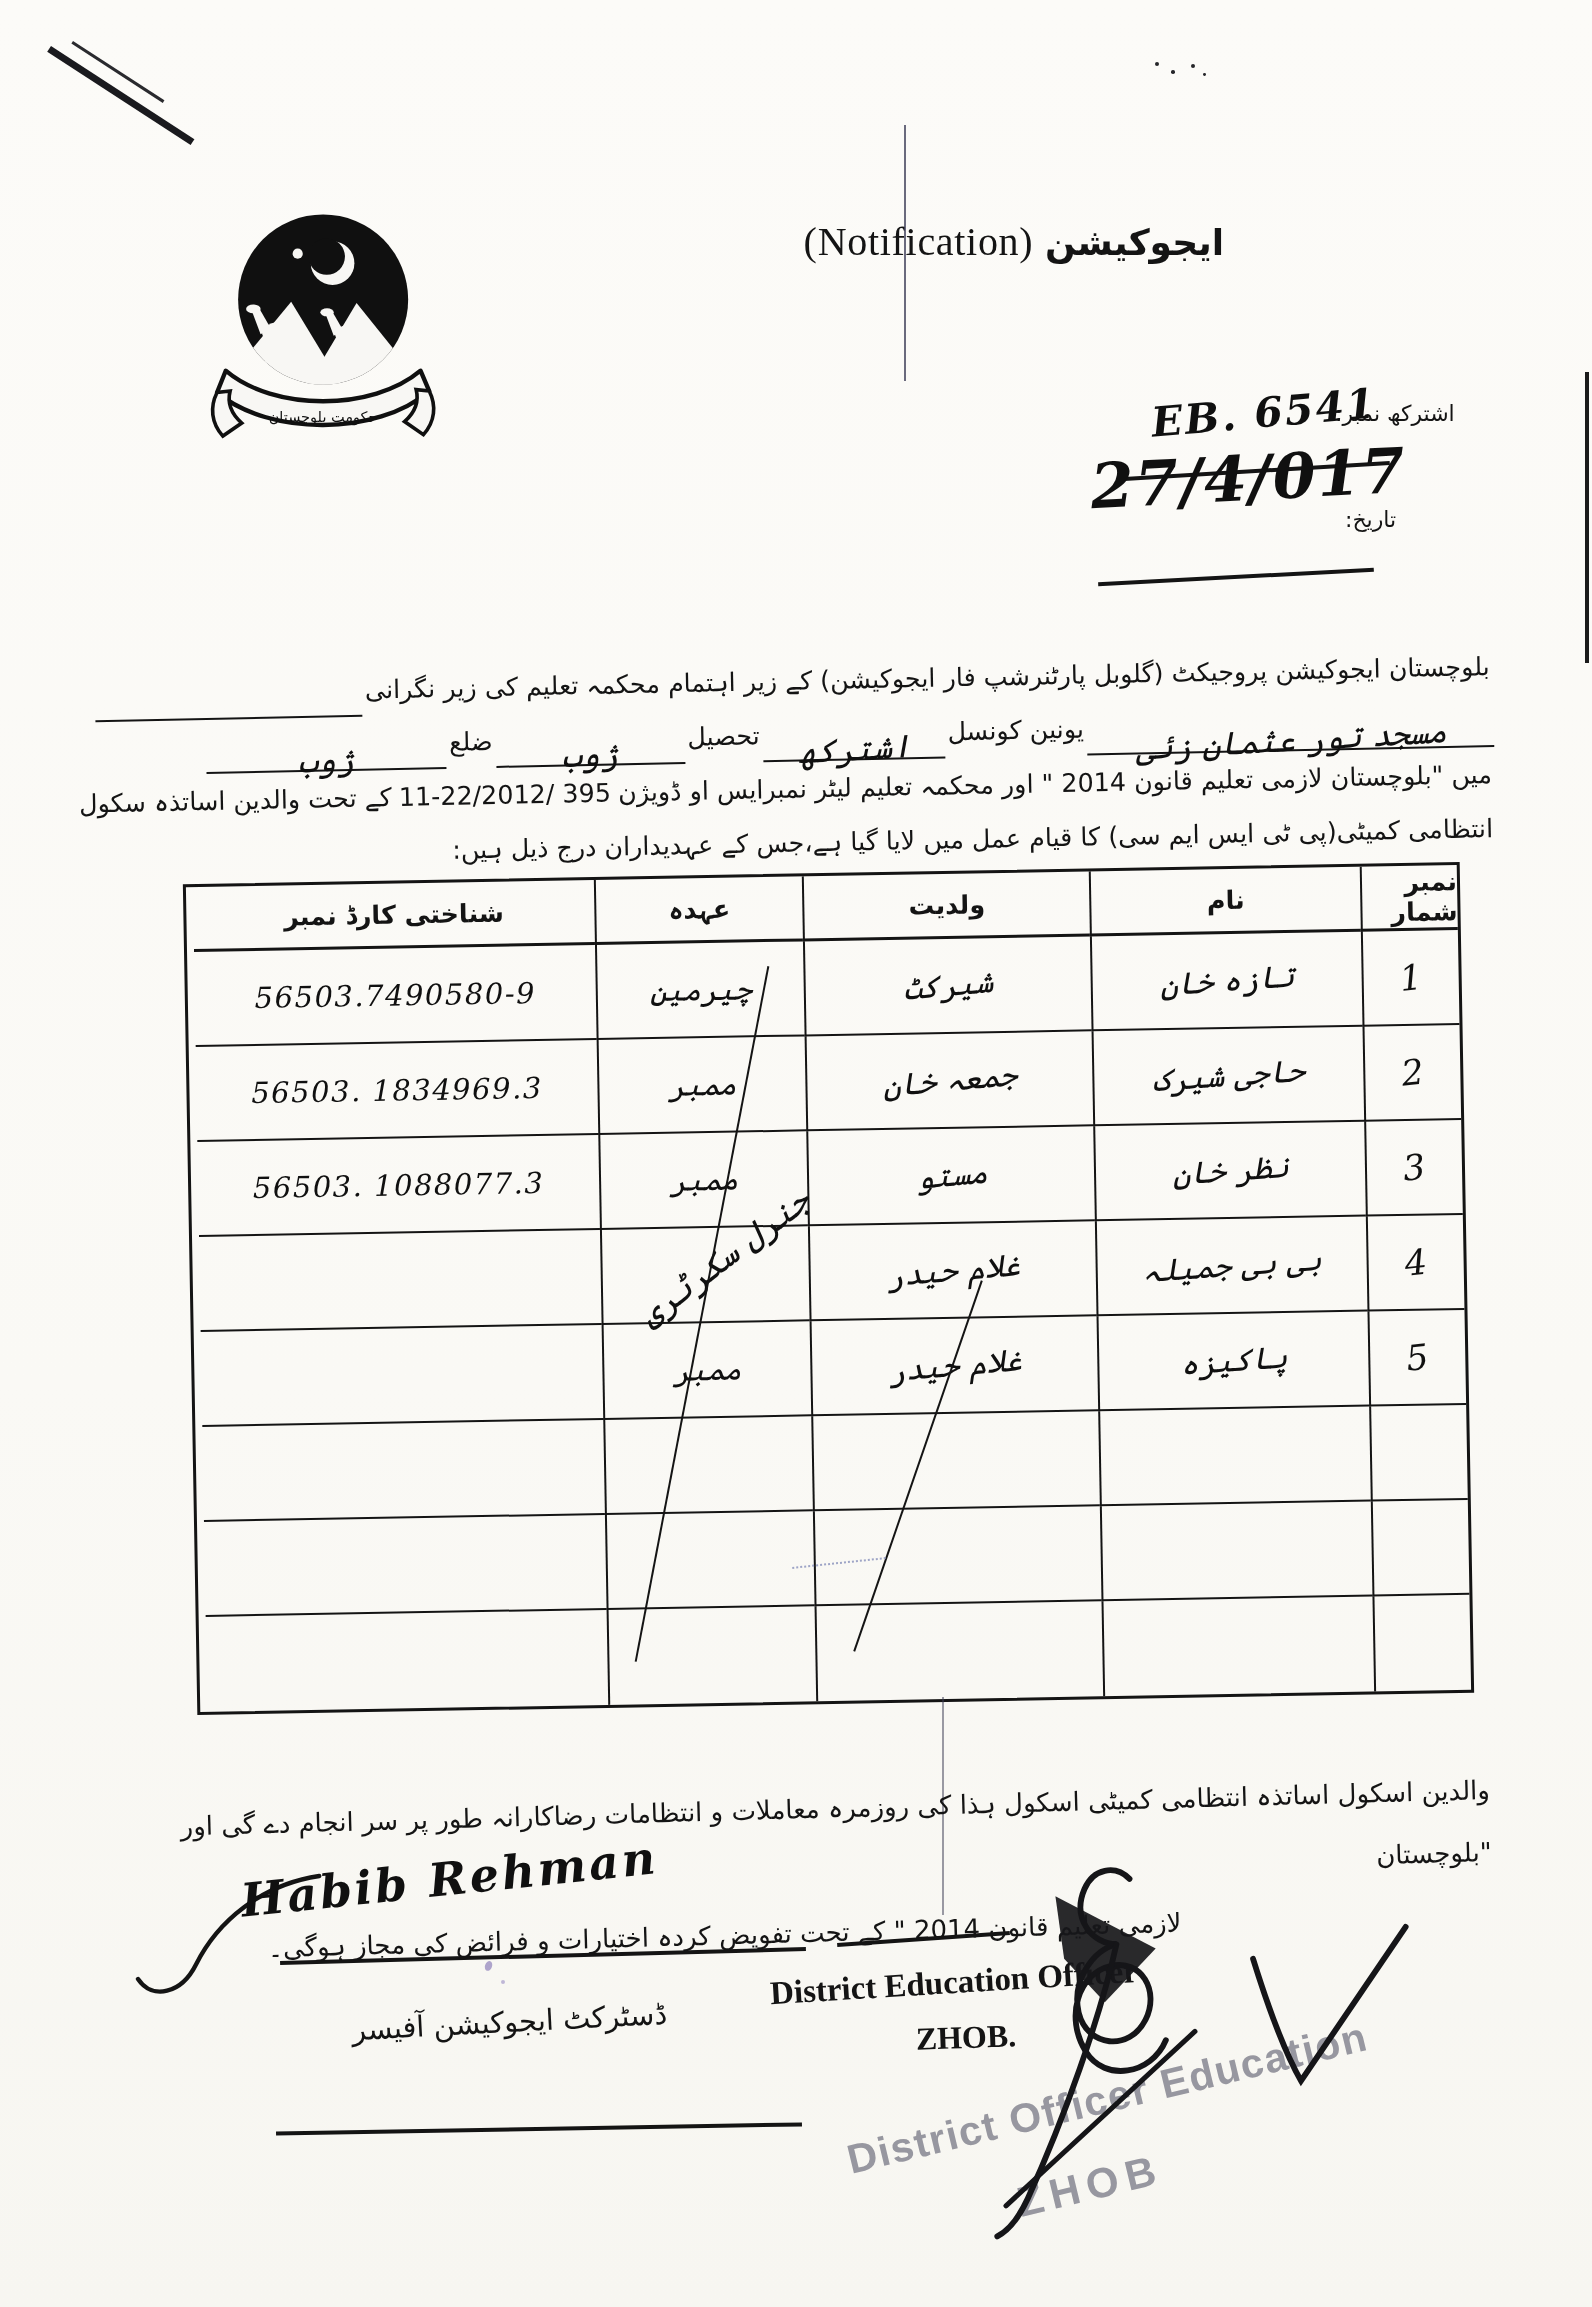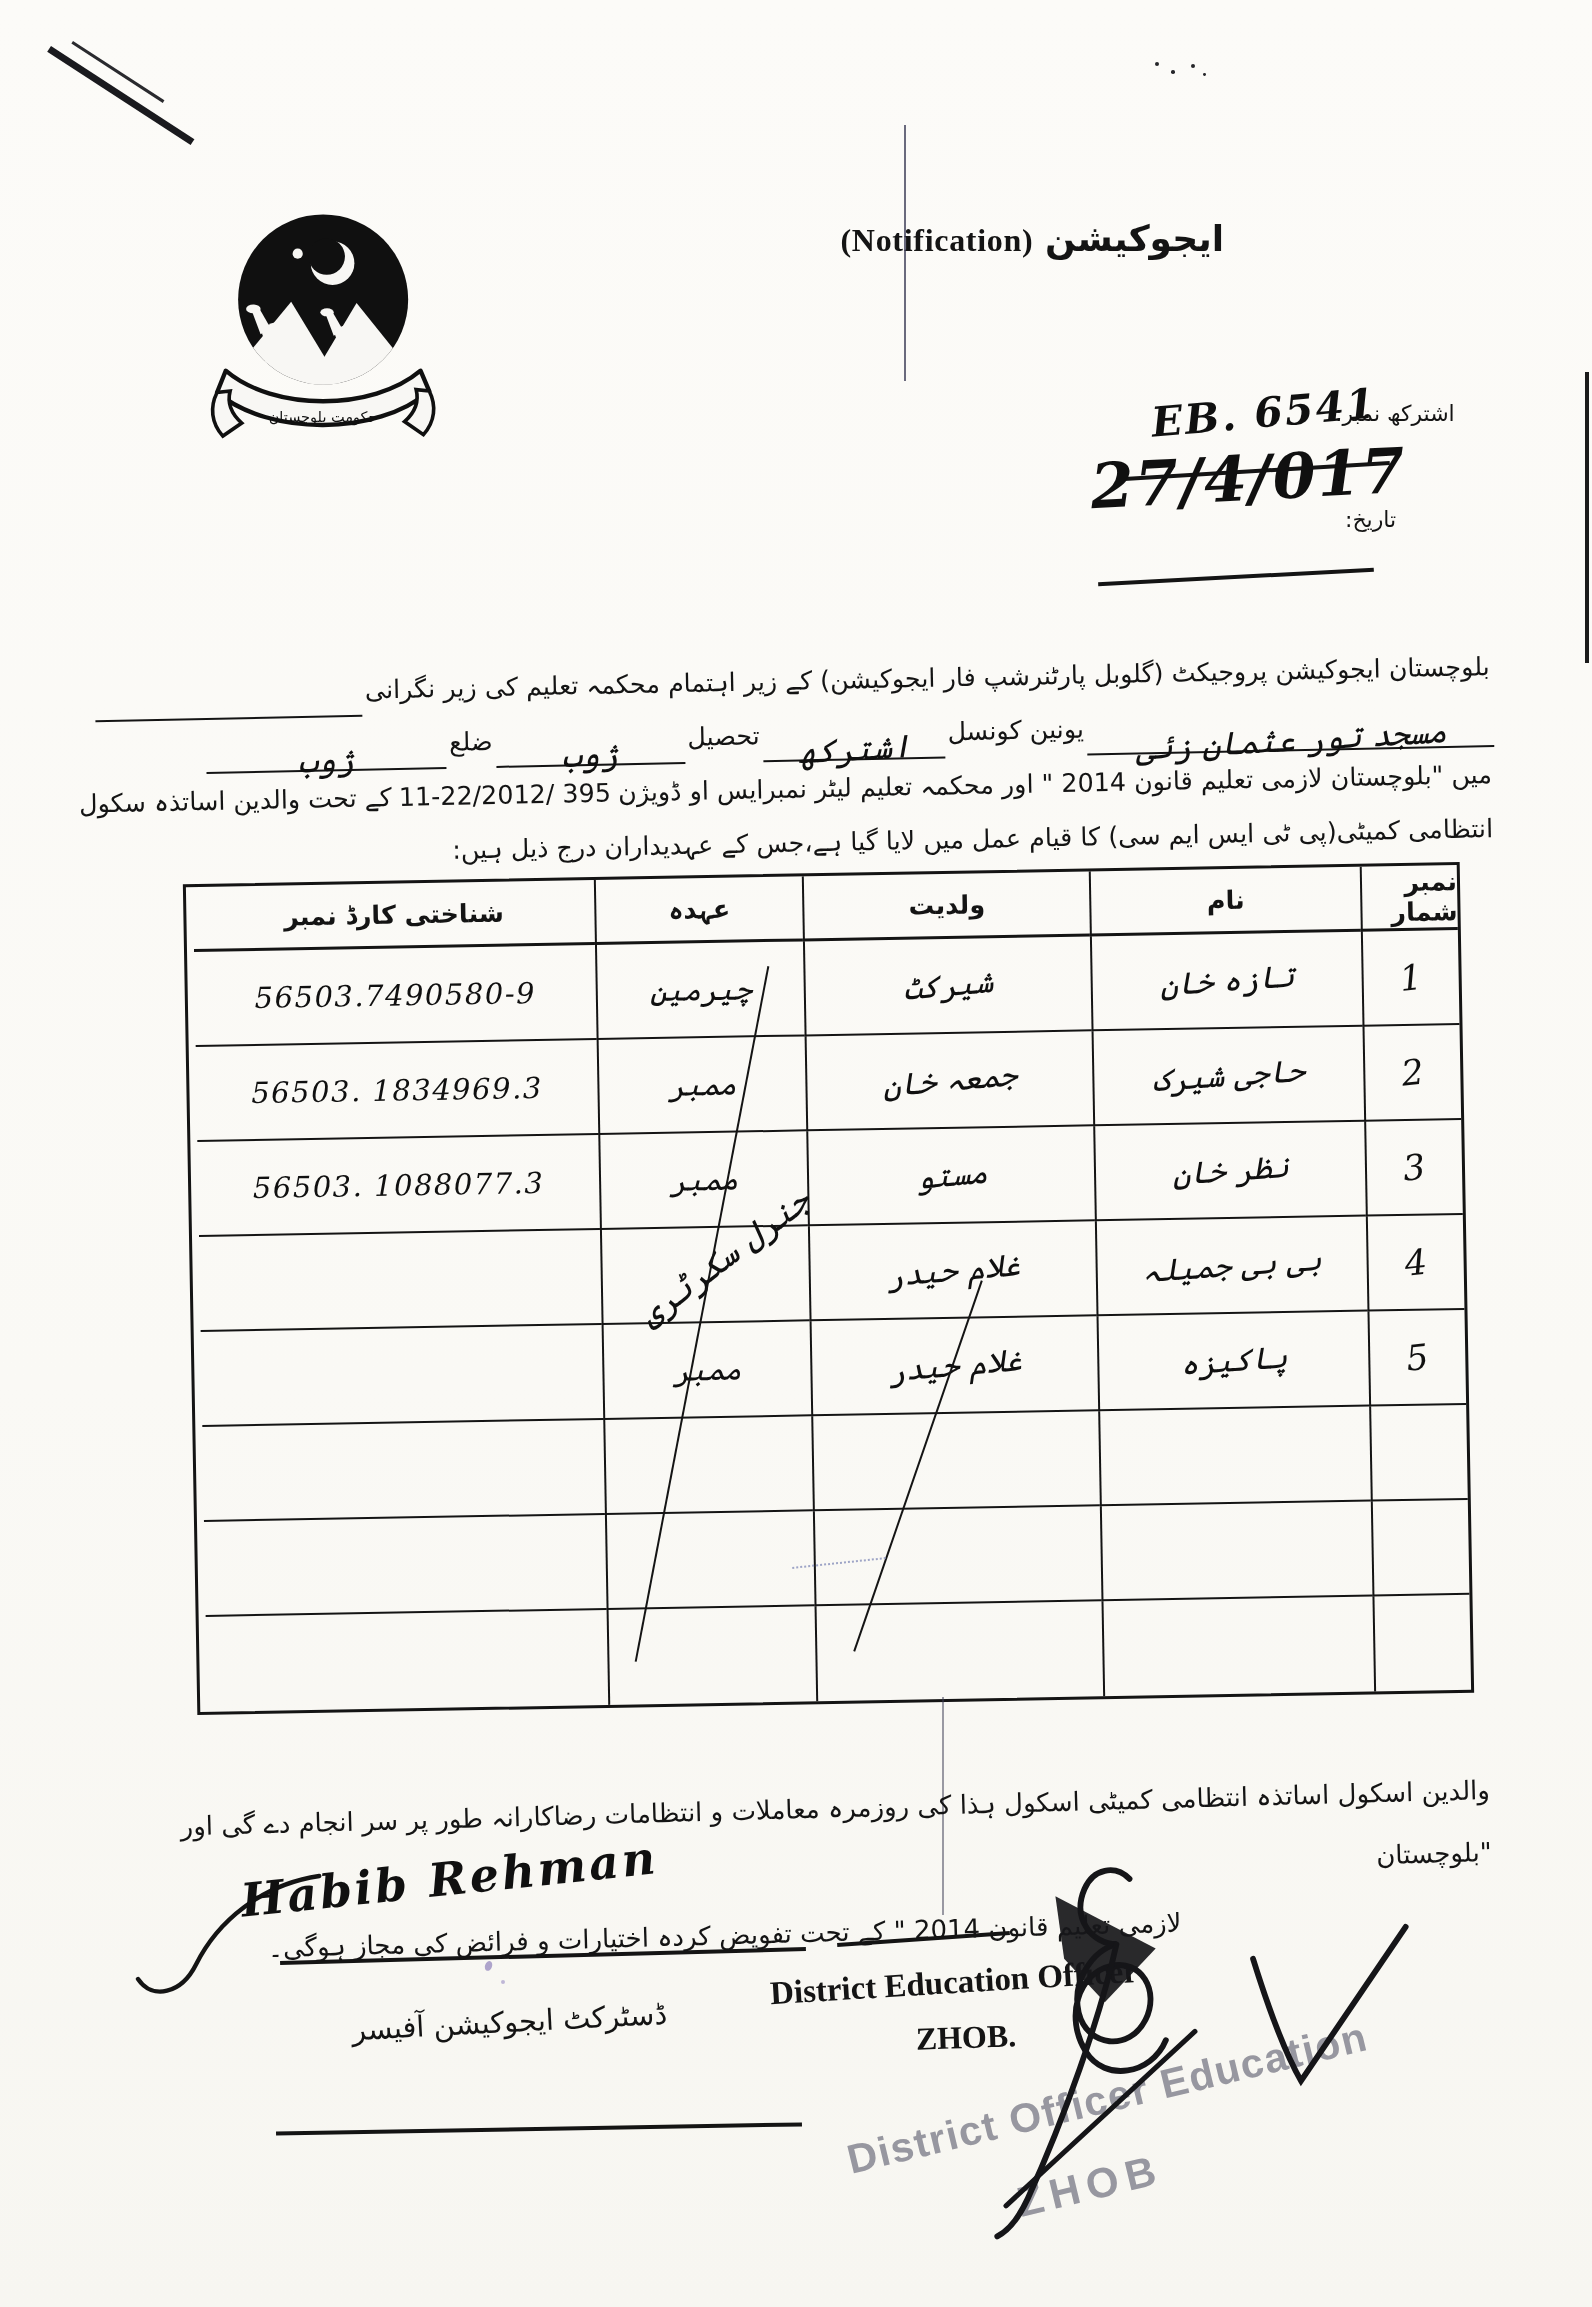--- a/index.html
+++ b/index.html
@@ -6,21 +6,21 @@
   .page{position:relative;width:1592px;height:2307px;margin:0 auto;overflow:hidden;
         background:linear-gradient(180deg,#fcfbf8 0%,#faf9f5 60%,#f7f6f1 100%);
         font-family:"DejaVu Sans",sans-serif;color:#141414;}
   .abs{position:absolute;}
   .rtl{direction:rtl;}
   .hw{font-family:"DejaVu Serif",serif;font-style:italic;color:#101010;}
   .bar{position:absolute;background:#141414;}
   
   .title-row{left:788px;top:218px;width:436px;display:flex;direction:rtl;align-items:baseline;gap:11.6px;}
   .title-ur{font-size:36px;font-weight:700;}
-  .title-en{font-family:"Liberation Serif",serif;font-weight:700;font-size:32px;letter-spacing:0.7px;}
+  .title-en{font-family:"Liberation Serif",serif;font-weight:400;font-size:40px;letter-spacing:0.7px;}
   .lbl{font-size:22px;}
   .ref-value{left:1151px;top:389px;font-size:41px;font-weight:700;transform:rotate(-5deg);letter-spacing:2.2px;}
   .date-value{left:1086px;top:442px;font-size:62px;font-weight:700;transform:rotate(-3deg);letter-spacing:1.5px;}
   
   .intro{left:94px;top:639px;width:1398px;transform:rotate(-1.2deg);transform-origin:100% 0;
          font-size:25.4px;line-height:54px;}
   .irow{display:flex;direction:rtl;align-items:flex-end;height:54px;white-space:nowrap;}
   .itext{padding:0 2.9px;}
   .fill{border-bottom:2.9px solid #141414;height:44px;display:flex;align-items:flex-end;justify-content:center;}
   .fill .hw{font-size:32px;line-height:29px;transform:translateY(5.8px) rotate(-2deg);white-space:nowrap;}

